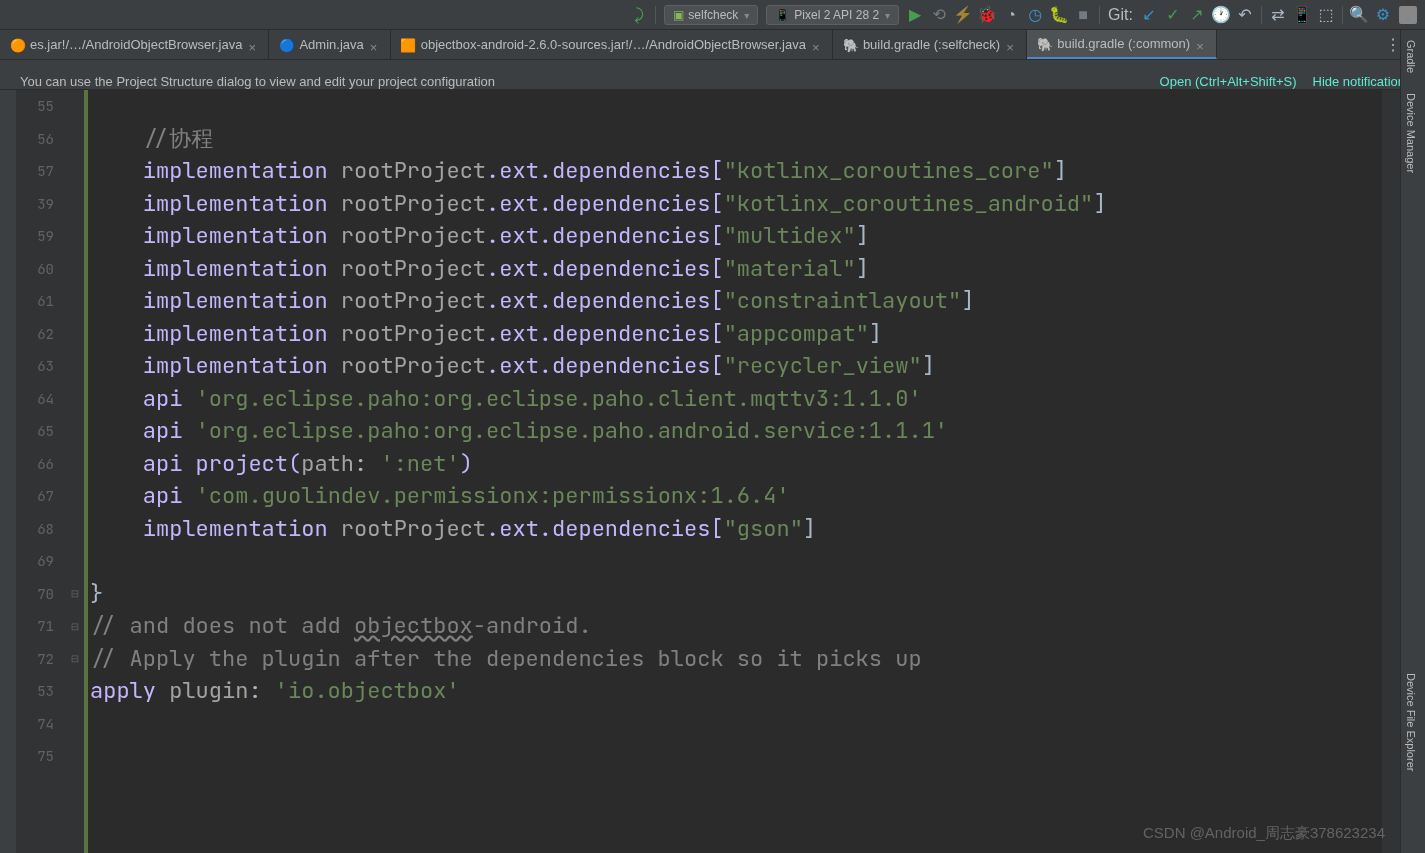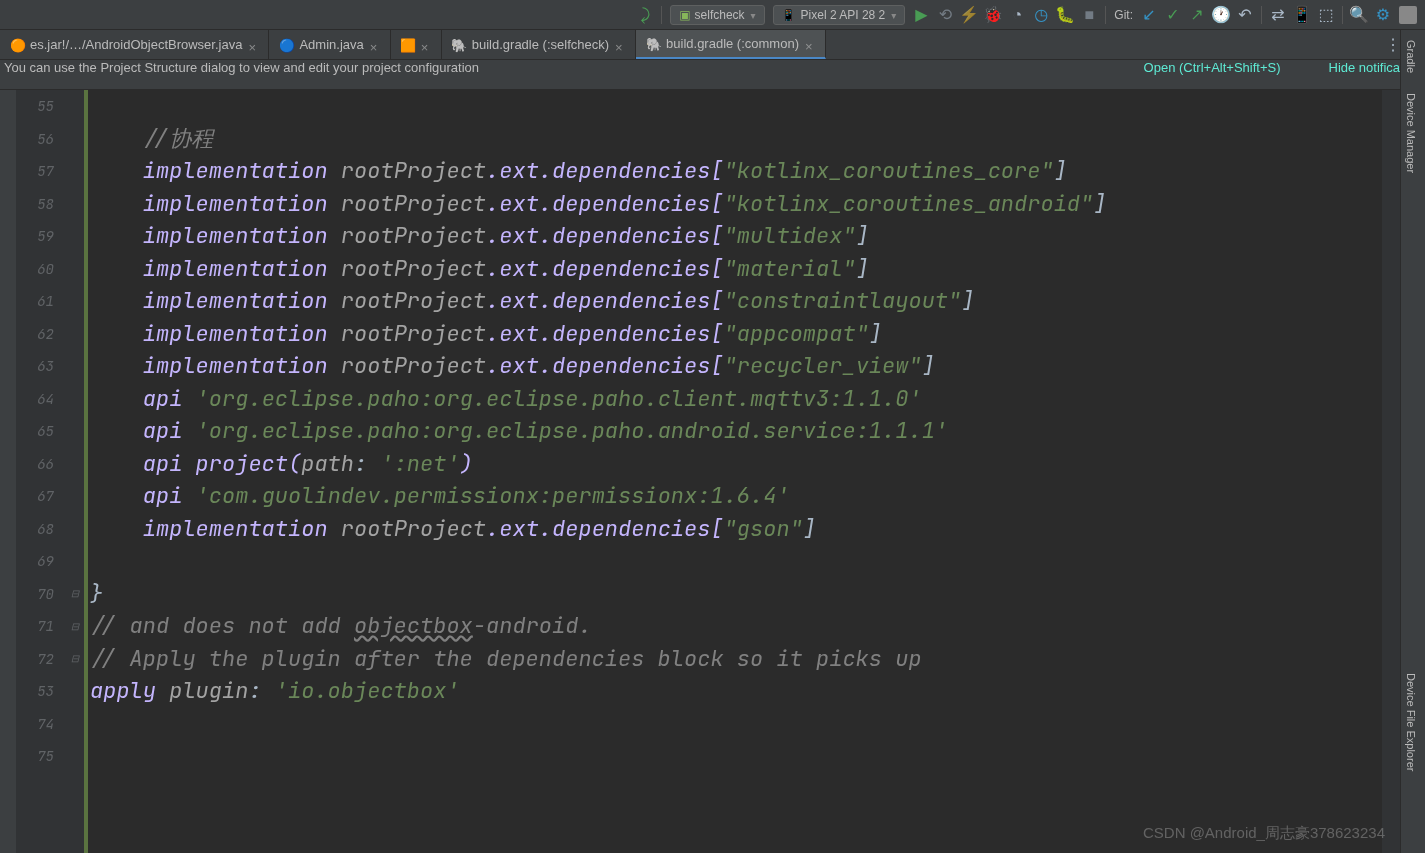--- a/index.html
+++ b/index.html
@@ -44,21 +44,21 @@
   cursor: pointer;
   color: #a9b7c6;
 }
 .toolbar-icon.green { color: #499c54; }
 .toolbar-icon.blue { color: #3592c4; }
 .toolbar-sep {
   width: 1px;
   height: 18px;
   background: #555;
 }
-.git-label { font-size: 12px; color: #bbbbbb; }
+.git-label { font-size: 16px; color: #bbbbbb; }
 .tabs {
   height: 30px;
   background: #3c3f41;
   display: flex;
   align-items: stretch;
   border-bottom: 1px solid #2b2b2b;
 }
 .tab {
   display: flex;
   align-items: center;
@@ -88,40 +88,38 @@
   margin-left: auto;
   display: flex;
   align-items: center;
   padding: 0 8px;
   gap: 8px;
 }
 .notification-bar {
   height: 30px;
   background: #3c3f41;
   display: flex;
-  align-items: flex-start;
-  padding: 0 4px;
+  align-items: flex-end;
+  padding: 0 20px;
   font-size: 13px;
   border-bottom: 1px solid #2b2b2b;
-  gap: 32px;
 }
 .notification-text { flex: 1; color: #bbbbbb; }
 .notification-link {
   color: #5eead4;
   cursor: pointer;
   margin-left: 16px;
 }
 .editor-area {
   display: flex;
   position: absolute;
   top: 90px;
   left: 0;
   right: 25px;
   bottom: 0;
-  font-style: italic;
 }
 .left-rail {
   width: 16px;
   background: #3c3f41;
 }
 .gutter {
   width: 50px;
   background: #313335;
   padding-top: 0;
   font-family: "JetBrains Mono", Consolas, monospace;
@@ -256,20 +254,21 @@
       <span>es.jar!/…/AndroidObjectBrowser.java</span>
       <span class="tab-close">×</span>
     </div>
     <div class="tab">
       <span class="tab-icon">🔵</span>
       <span>Admin.java</span>
       <span class="tab-close">×</span>
     </div>
     <div class="tab">
       <span class="tab-icon">🟧</span>
+      <span>objectbox-android-2.6.0-sources.jar!/…/AndroidObjectBrowser.java</span>
       <span class="tab-close">×</span>
     </div>
     <div class="tab">
       <span class="tab-icon">🐘</span>
       <span>build.gradle (:selfcheck)</span>
       <span class="tab-close">×</span>
     </div>
     <div class="tab active">
       <span class="tab-icon">🐘</span>
       <span>build.gradle (:common)</span>
@@ -293,21 +292,21 @@
   <span>˄</span>
   <span>˅</span>
 </div>
 
 <div class="editor-area">
   <div class="left-rail"></div>
   <div class="gutter" id="gutter">
       <div class="gutter-line">55</div>
       <div class="gutter-line">56</div>
       <div class="gutter-line">57</div>
-      <div class="gutter-line">58</div>
+      <div class="gutter-line">39</div>
       <div class="gutter-line">59</div>
       <div class="gutter-line">60</div>
       <div class="gutter-line">61</div>
       <div class="gutter-line">62</div>
       <div class="gutter-line">63</div>
       <div class="gutter-line">64</div>
       <div class="gutter-line">65</div>
       <div class="gutter-line">66</div>
       <div class="gutter-line">67</div>
       <div class="gutter-line">68</div>

